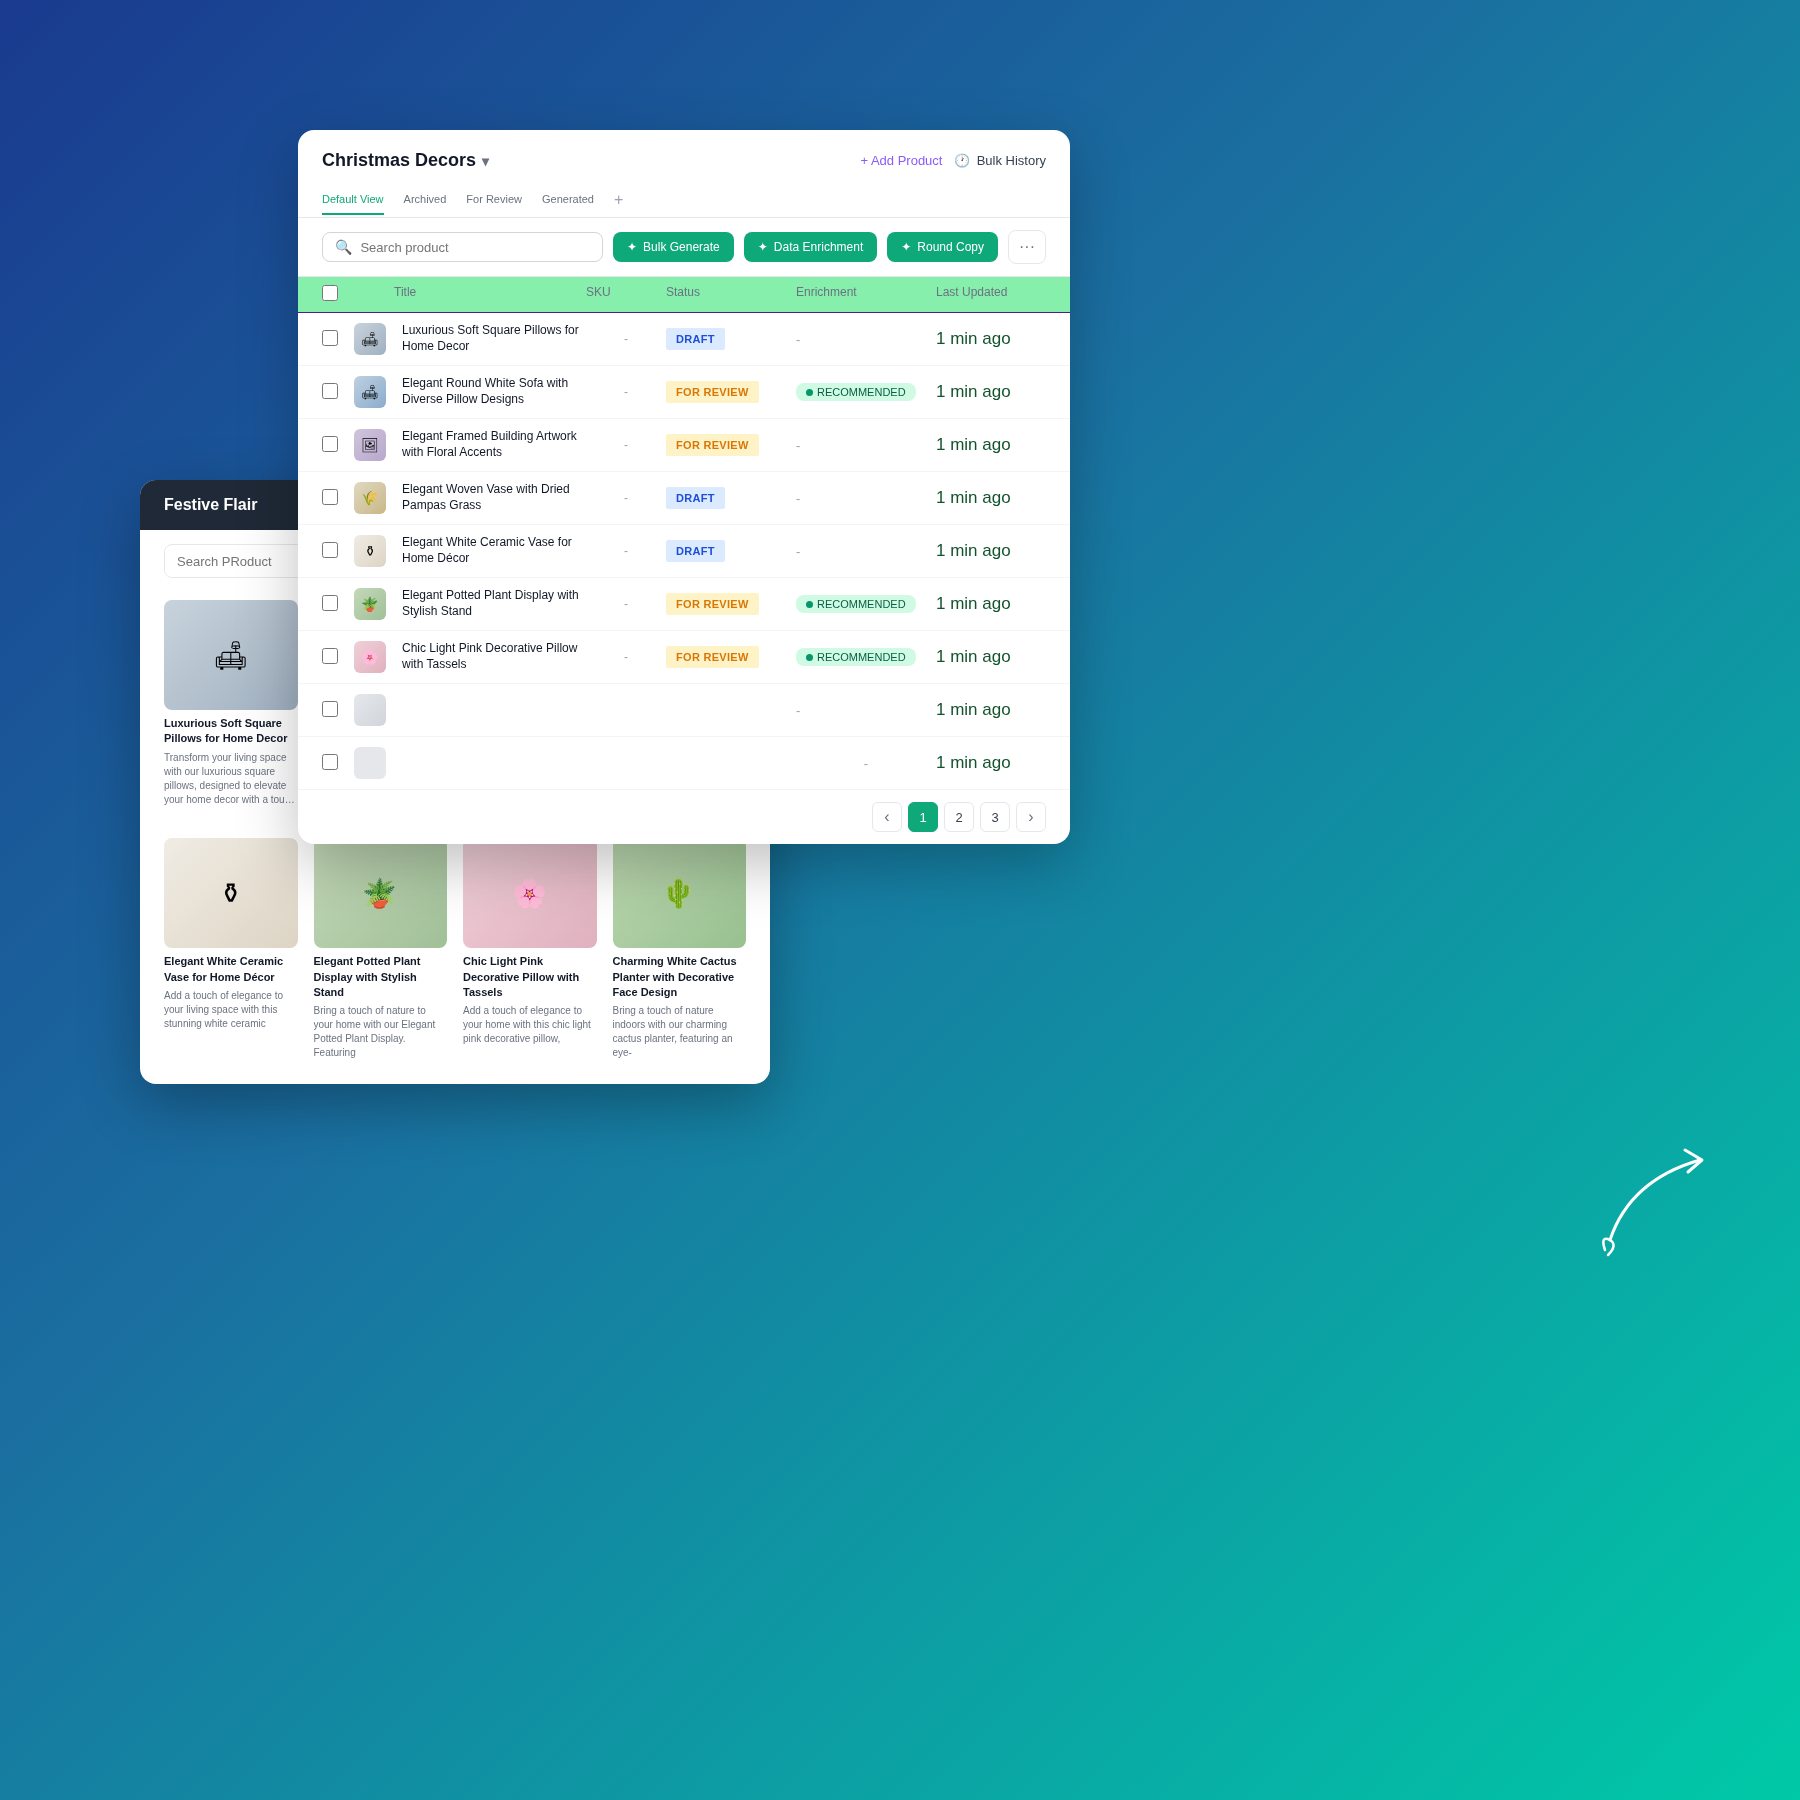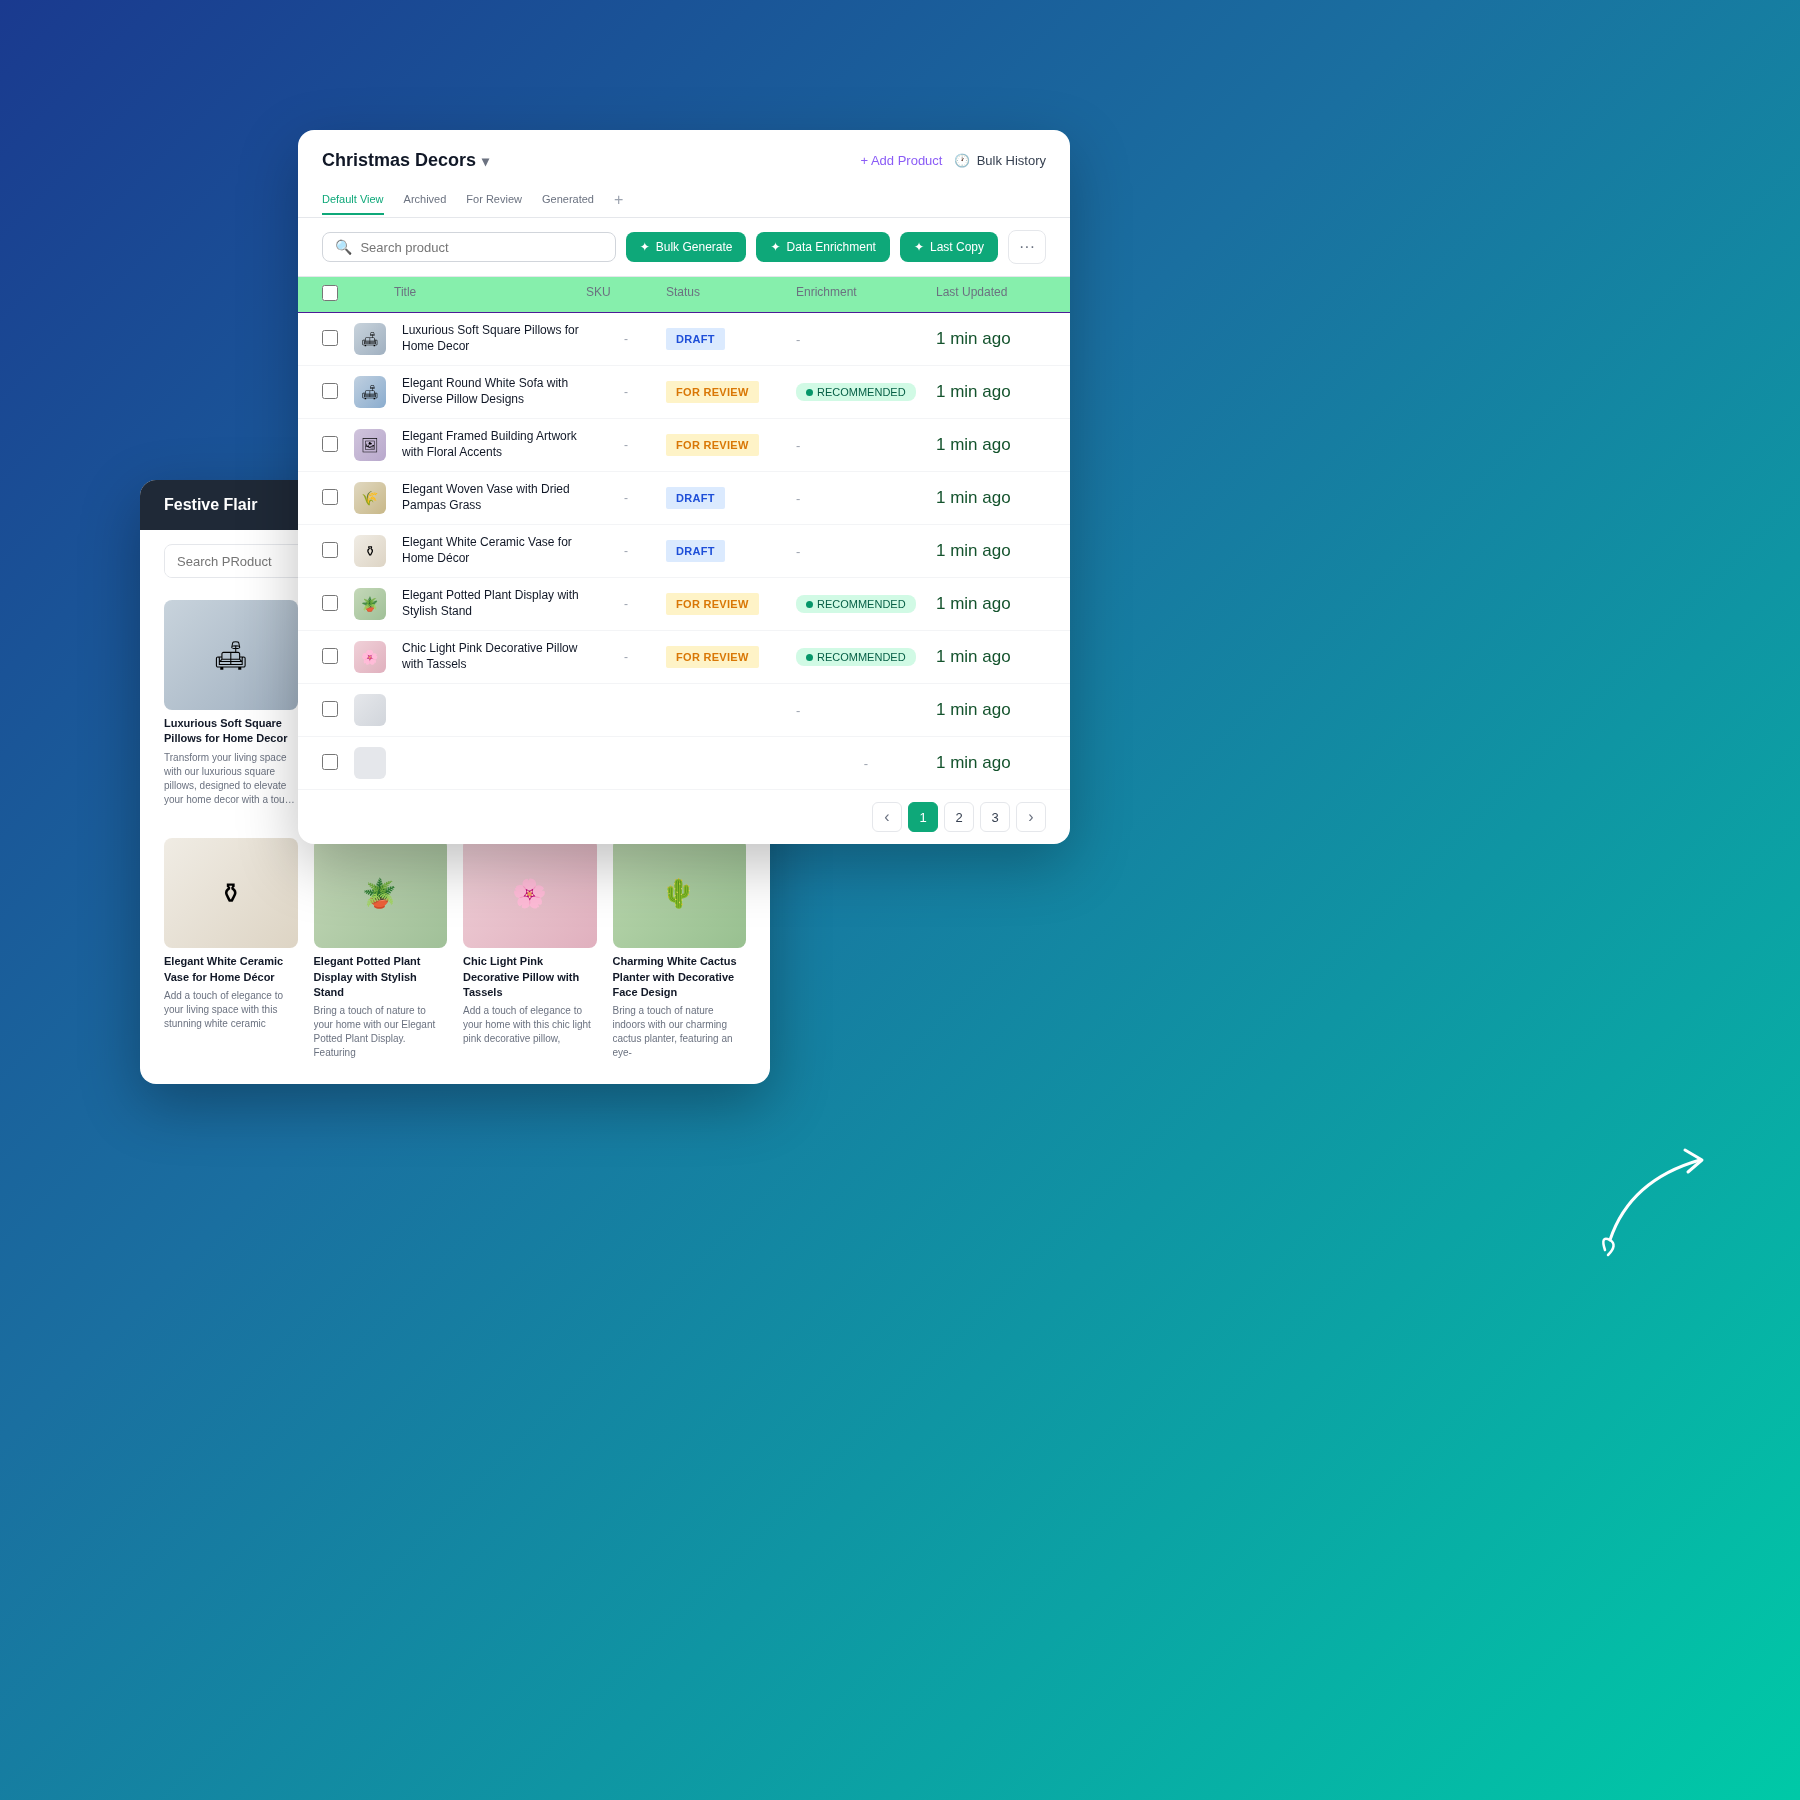--- a/index.html
+++ b/index.html
@@ -515,21 +515,21 @@
     <button class="btn-teal">
       <span>✦</span>
       <span>Bulk Generate</span>
     </button>
     <button class="btn-teal">
       <span>✦</span>
       <span>Data Enrichment</span>
     </button>
     <button class="btn-teal">
       <span>✦</span>
-      <span>Last Copy</span>
+      <span>Round Copy</span>
     </button>
     <button class="btn-more">
       <span>···</span>
     </button>
   </div>
 
   <div class="products-table">
     <div class="table-header">
       <div><input type="checkbox" class="checkbox" style=""></div>
       <div></div>

